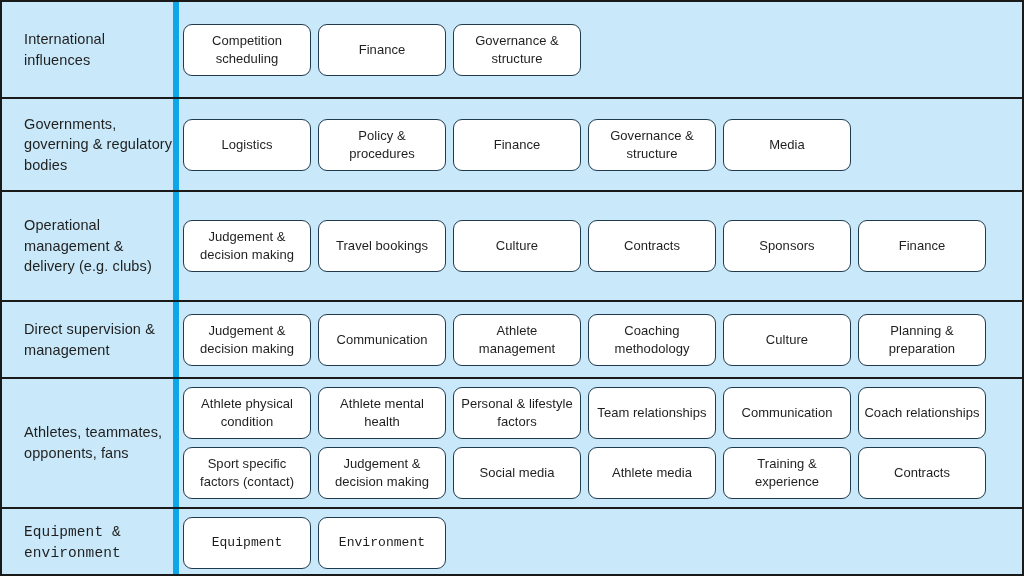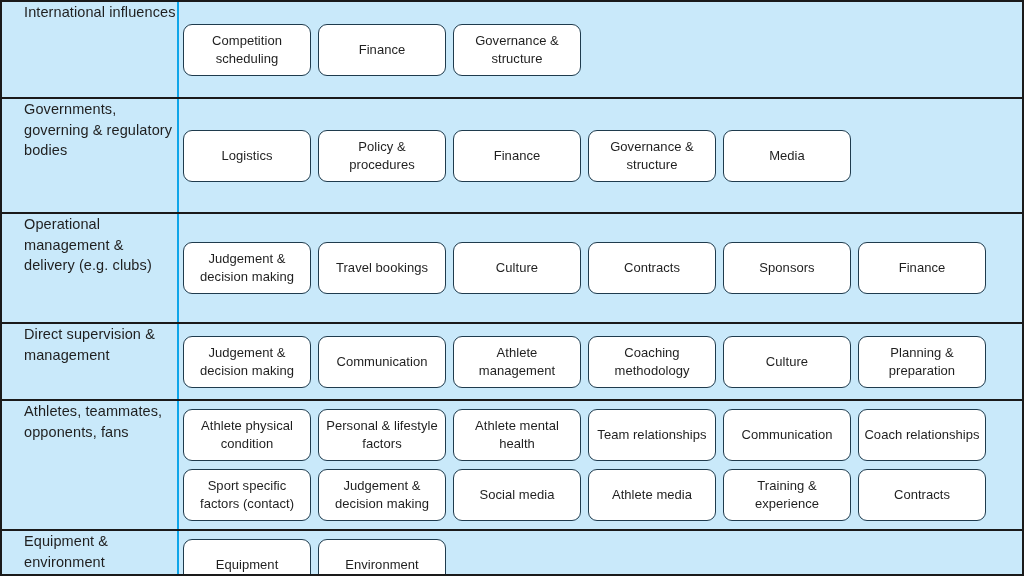--- a/index.html
+++ b/index.html
@@ -31,23 +31,23 @@
     background: #c9e9fa;
   }
   .row.last {
     border-bottom: none;
   }
 
   .row-label {
     box-sizing: border-box;
     width: 177px;
     flex: 0 0 177px;
-    border-right: 2px solid #0ea5e9;
-    display: flex;
-    align-items: flex-start;
+    border-right: 6px solid #0ea5e9;
+    display: flex;
+    align-items: center;
     padding-left: 22px;
     padding-right: 0;
     background: #c9e9fa;
   }
   .row-label-text {
     font-size: 14.5px;
     line-height: 1.42;
     color: #1f1f1f;
     letter-spacing: 0.1px;
   }
@@ -83,25 +83,25 @@
   }
   .node-text {
     font-size: 13px;
     line-height: 1.35;
     color: #1f1f1f;
     letter-spacing: 0.05px;
   }
 
   
   .h-r0 { height: 97px; }
-  .h-r1 { height: 115px; }
+  .h-r1 { height: 93px; }
   .h-r2 { height: 110px; }
   .h-r3 { height: 77px; }
   .h-r4 { height: 130px; }
-  .h-r5 { height: 68px; }
+  .h-r5 { height: 68px; font-family: Liberation Mono, monospace; }
 </style>
 </head>
 <body>
 
 <div id="diagram">
     <div class="row h-r0">
       <div class="row-label">
         <div class="row-label-text">International influences</div>
       </div>
       <div class="row-boxes">
@@ -199,26 +199,26 @@
     <div class="row h-r4">
       <div class="row-label">
         <div class="row-label-text">Athletes, teammates, opponents, fans</div>
       </div>
       <div class="row-boxes">
         <div class="box-line">
           <div class="node">
             <span class="node-text">Athlete physical condition</span>
           </div>
           <div class="node">
+            <span class="node-text">Athlete mental health</span>
+          </div>
+          <div class="node">
             <span class="node-text">Personal &amp; lifestyle factors</span>
           </div>
           <div class="node">
-            <span class="node-text">Athlete mental health</span>
-          </div>
-          <div class="node">
             <span class="node-text">Team relationships</span>
           </div>
           <div class="node">
             <span class="node-text">Communication</span>
           </div>
           <div class="node">
             <span class="node-text">Coach relationships</span>
           </div>
         </div>
         <div class="box-line">

